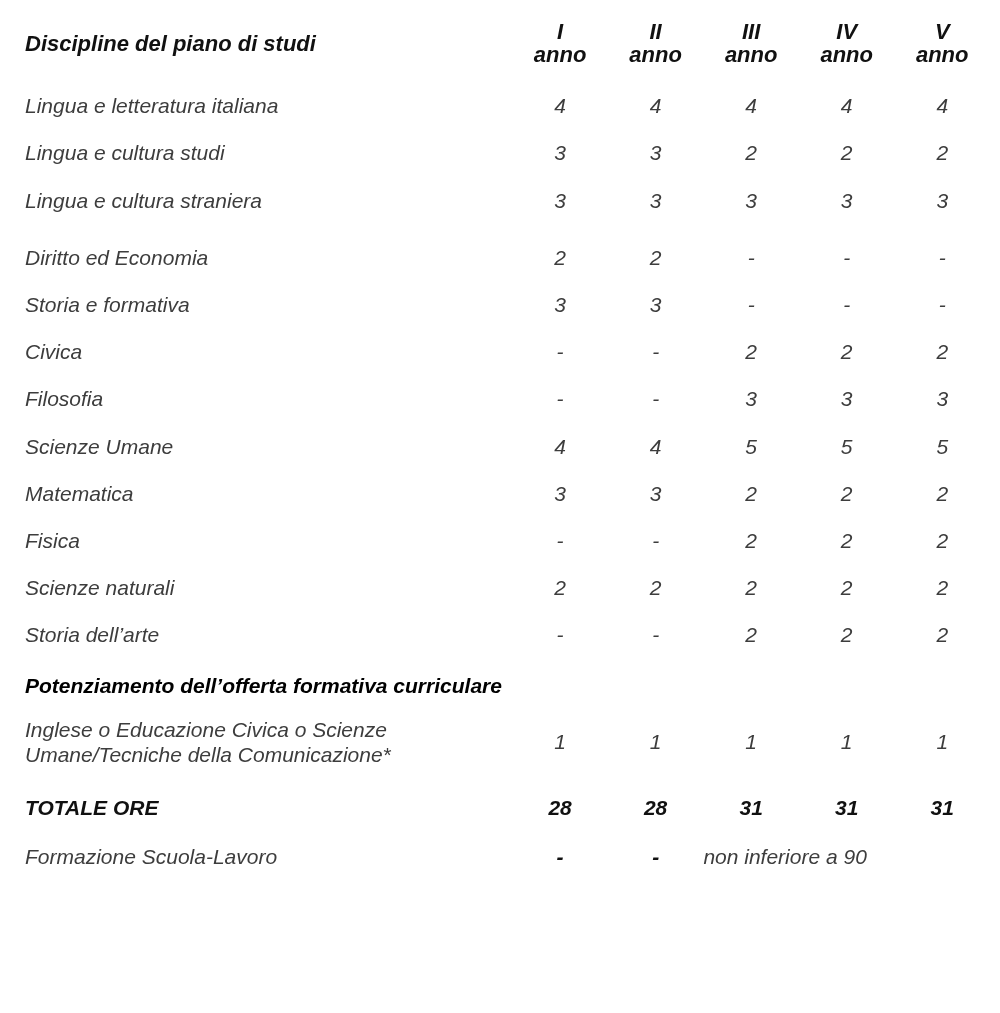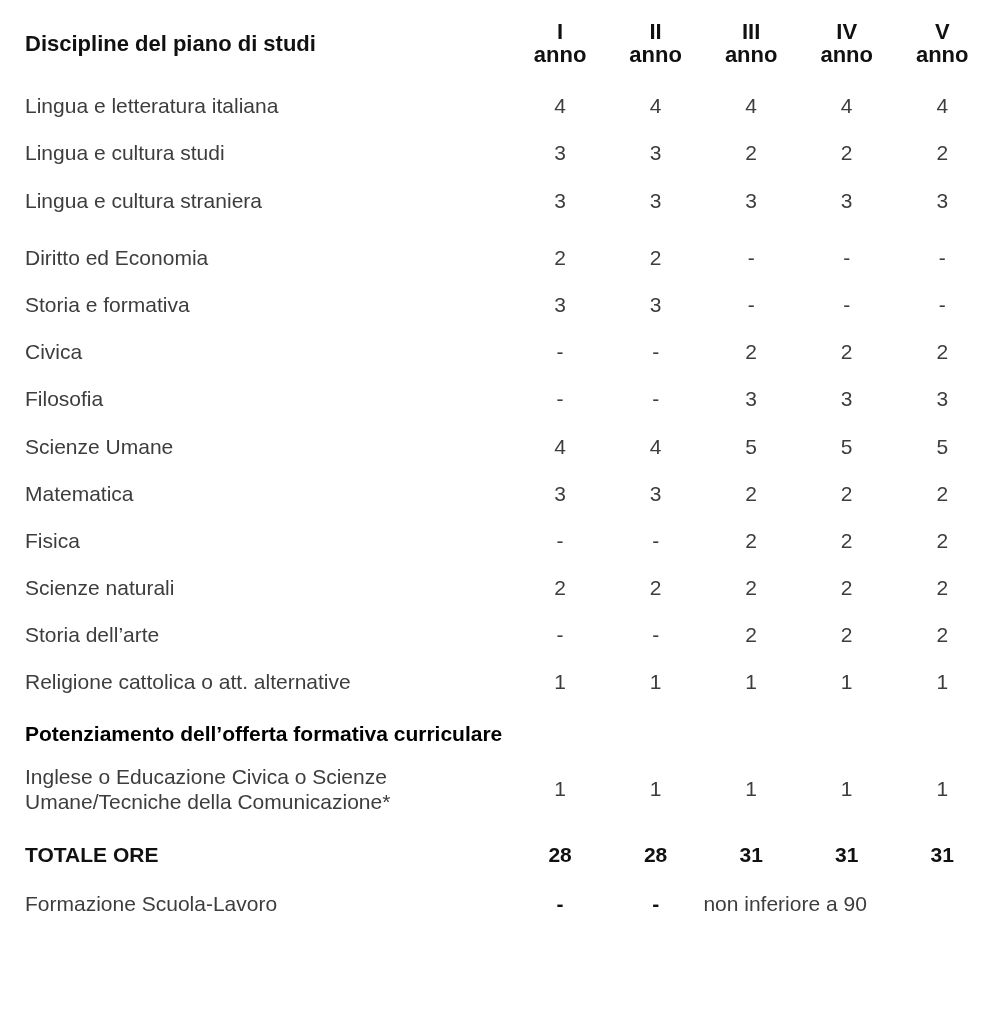--- a/index.html
+++ b/index.html
@@ -9,20 +9,21 @@
     background: #ffffff;
     font-family: "Liberation Sans", sans-serif;
     color: #3d3d3d;
     overflow: hidden;
   }
   .wrap { padding: 14px 10px 0 25px; }
   table {
     width: 100%;
     border-collapse: collapse;
     table-layout: fixed;
+    font-style: italic;
   }
   th, td { vertical-align: middle; }
   .subject-col { width: 50.5%; }
   .year-col { width: 9.9%; }
   thead th {
     font-weight: bold;
     color: #111111;
     font-size: 22px;
     line-height: 1.05;
     padding: 6px 0 16px 0;
@@ -183,28 +184,20 @@
     <td class="val">2</td>
   </tr>
         <tr>
     <td class="subject">Storia dell’arte</td>
     <td class="val">-</td>
     <td class="val">-</td>
     <td class="val">2</td>
     <td class="val">2</td>
     <td class="val">2</td>
   </tr>
-        <tr>
-    <td class="subject">Religione cattolica o att. alternative</td>
-    <td class="val">1</td>
-    <td class="val">1</td>
-    <td class="val">1</td>
-    <td class="val">1</td>
-    <td class="val">1</td>
-  </tr>
       </tbody>
 
     <tbody>
       <tr class="section-row">
         <td class="subject" colspan="6">Potenziamento dell’offerta formativa curriculare</td>
       </tr>
       <tr>
         <td class="subject">Inglese o Educazione Civica o Scienze
 Umane/Tecniche della Comunicazione*</td>
         <td class="val">1</td>

